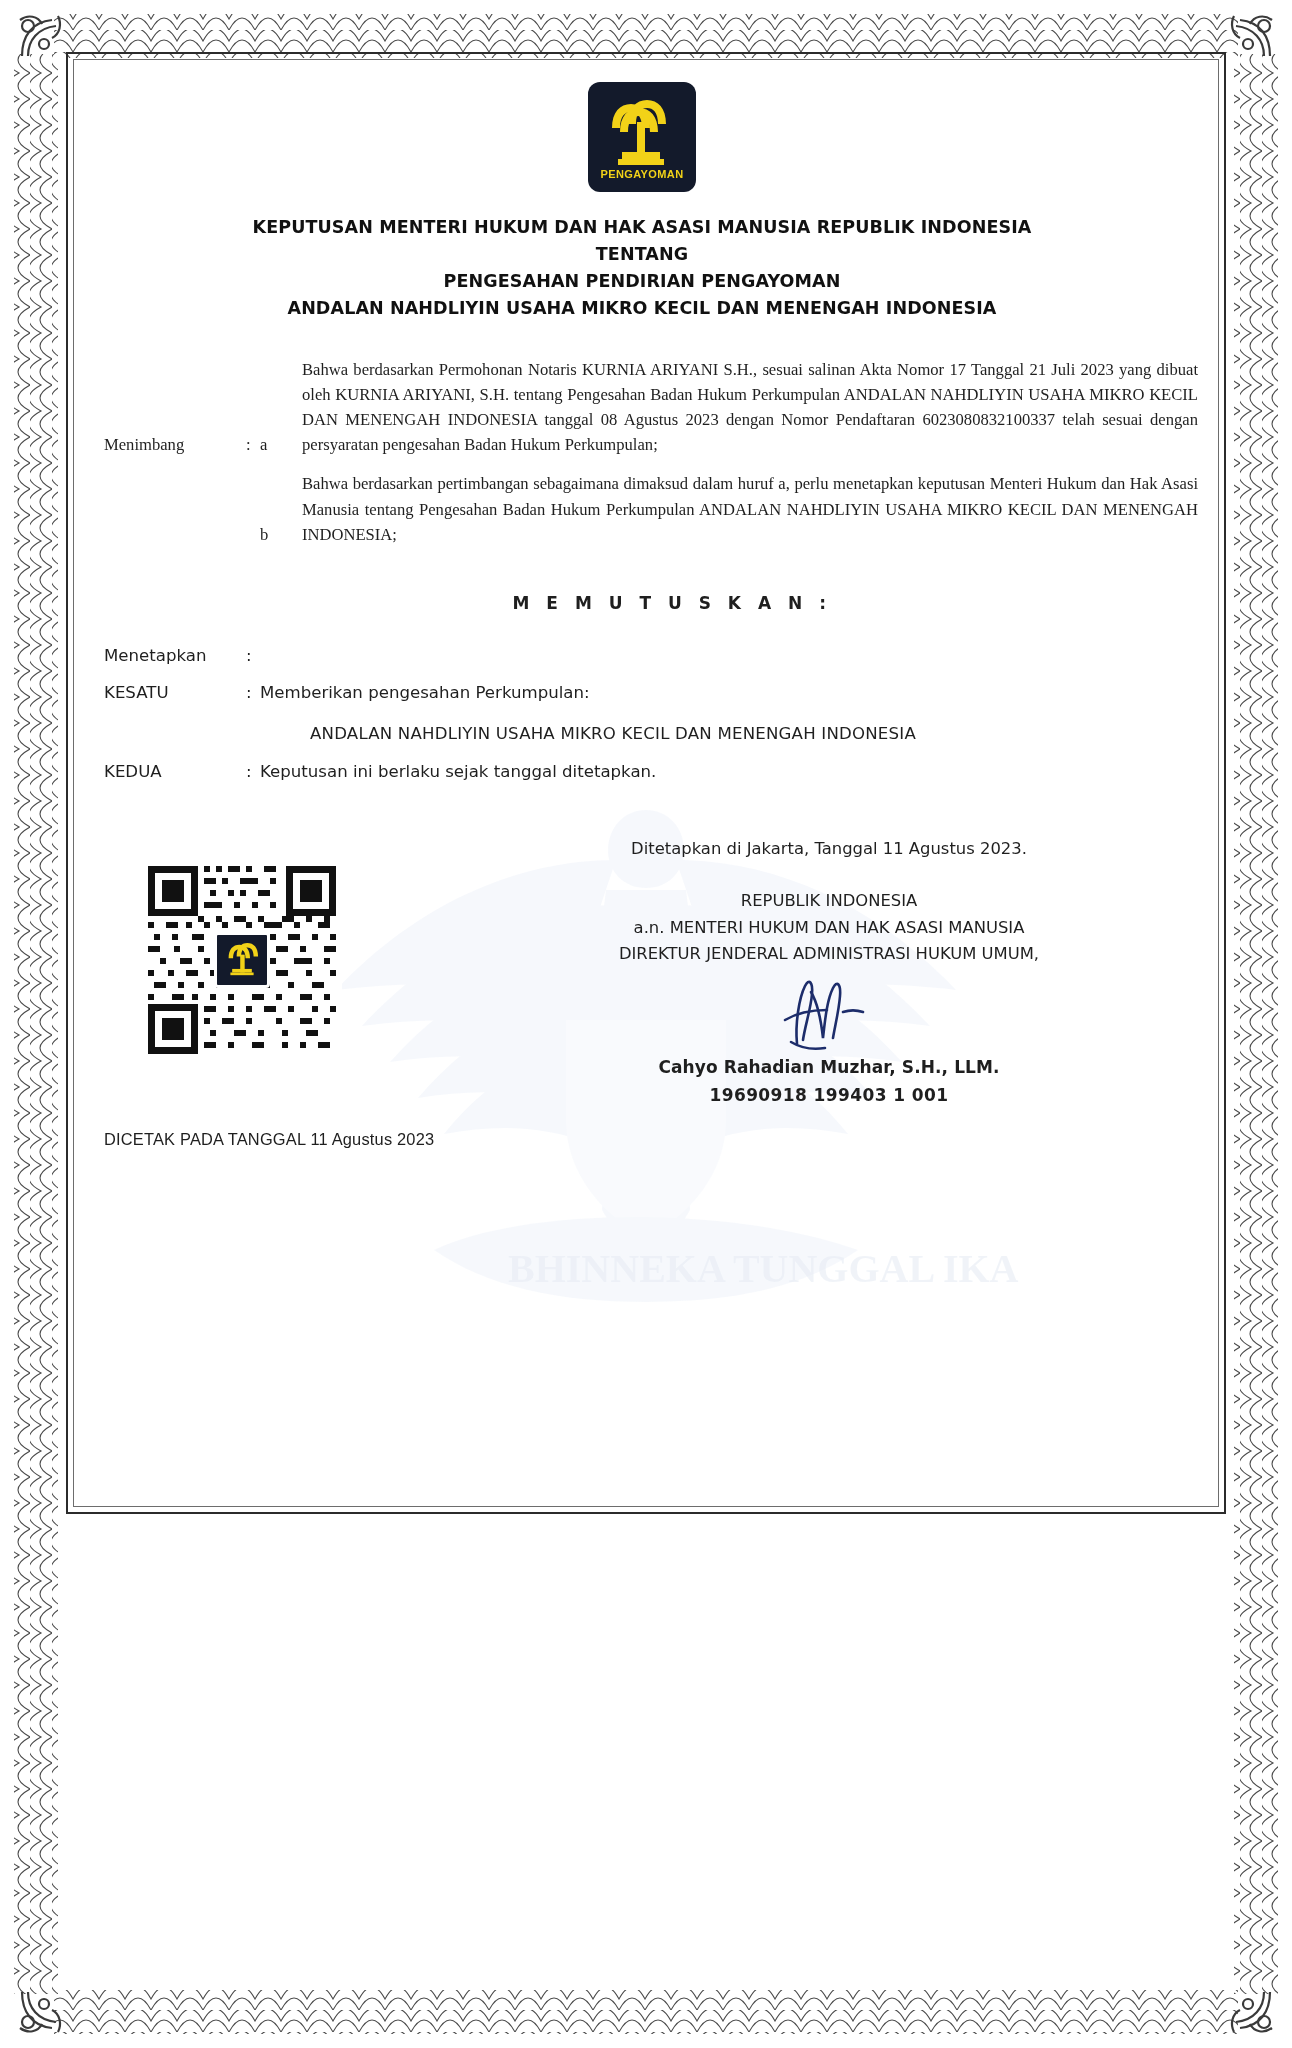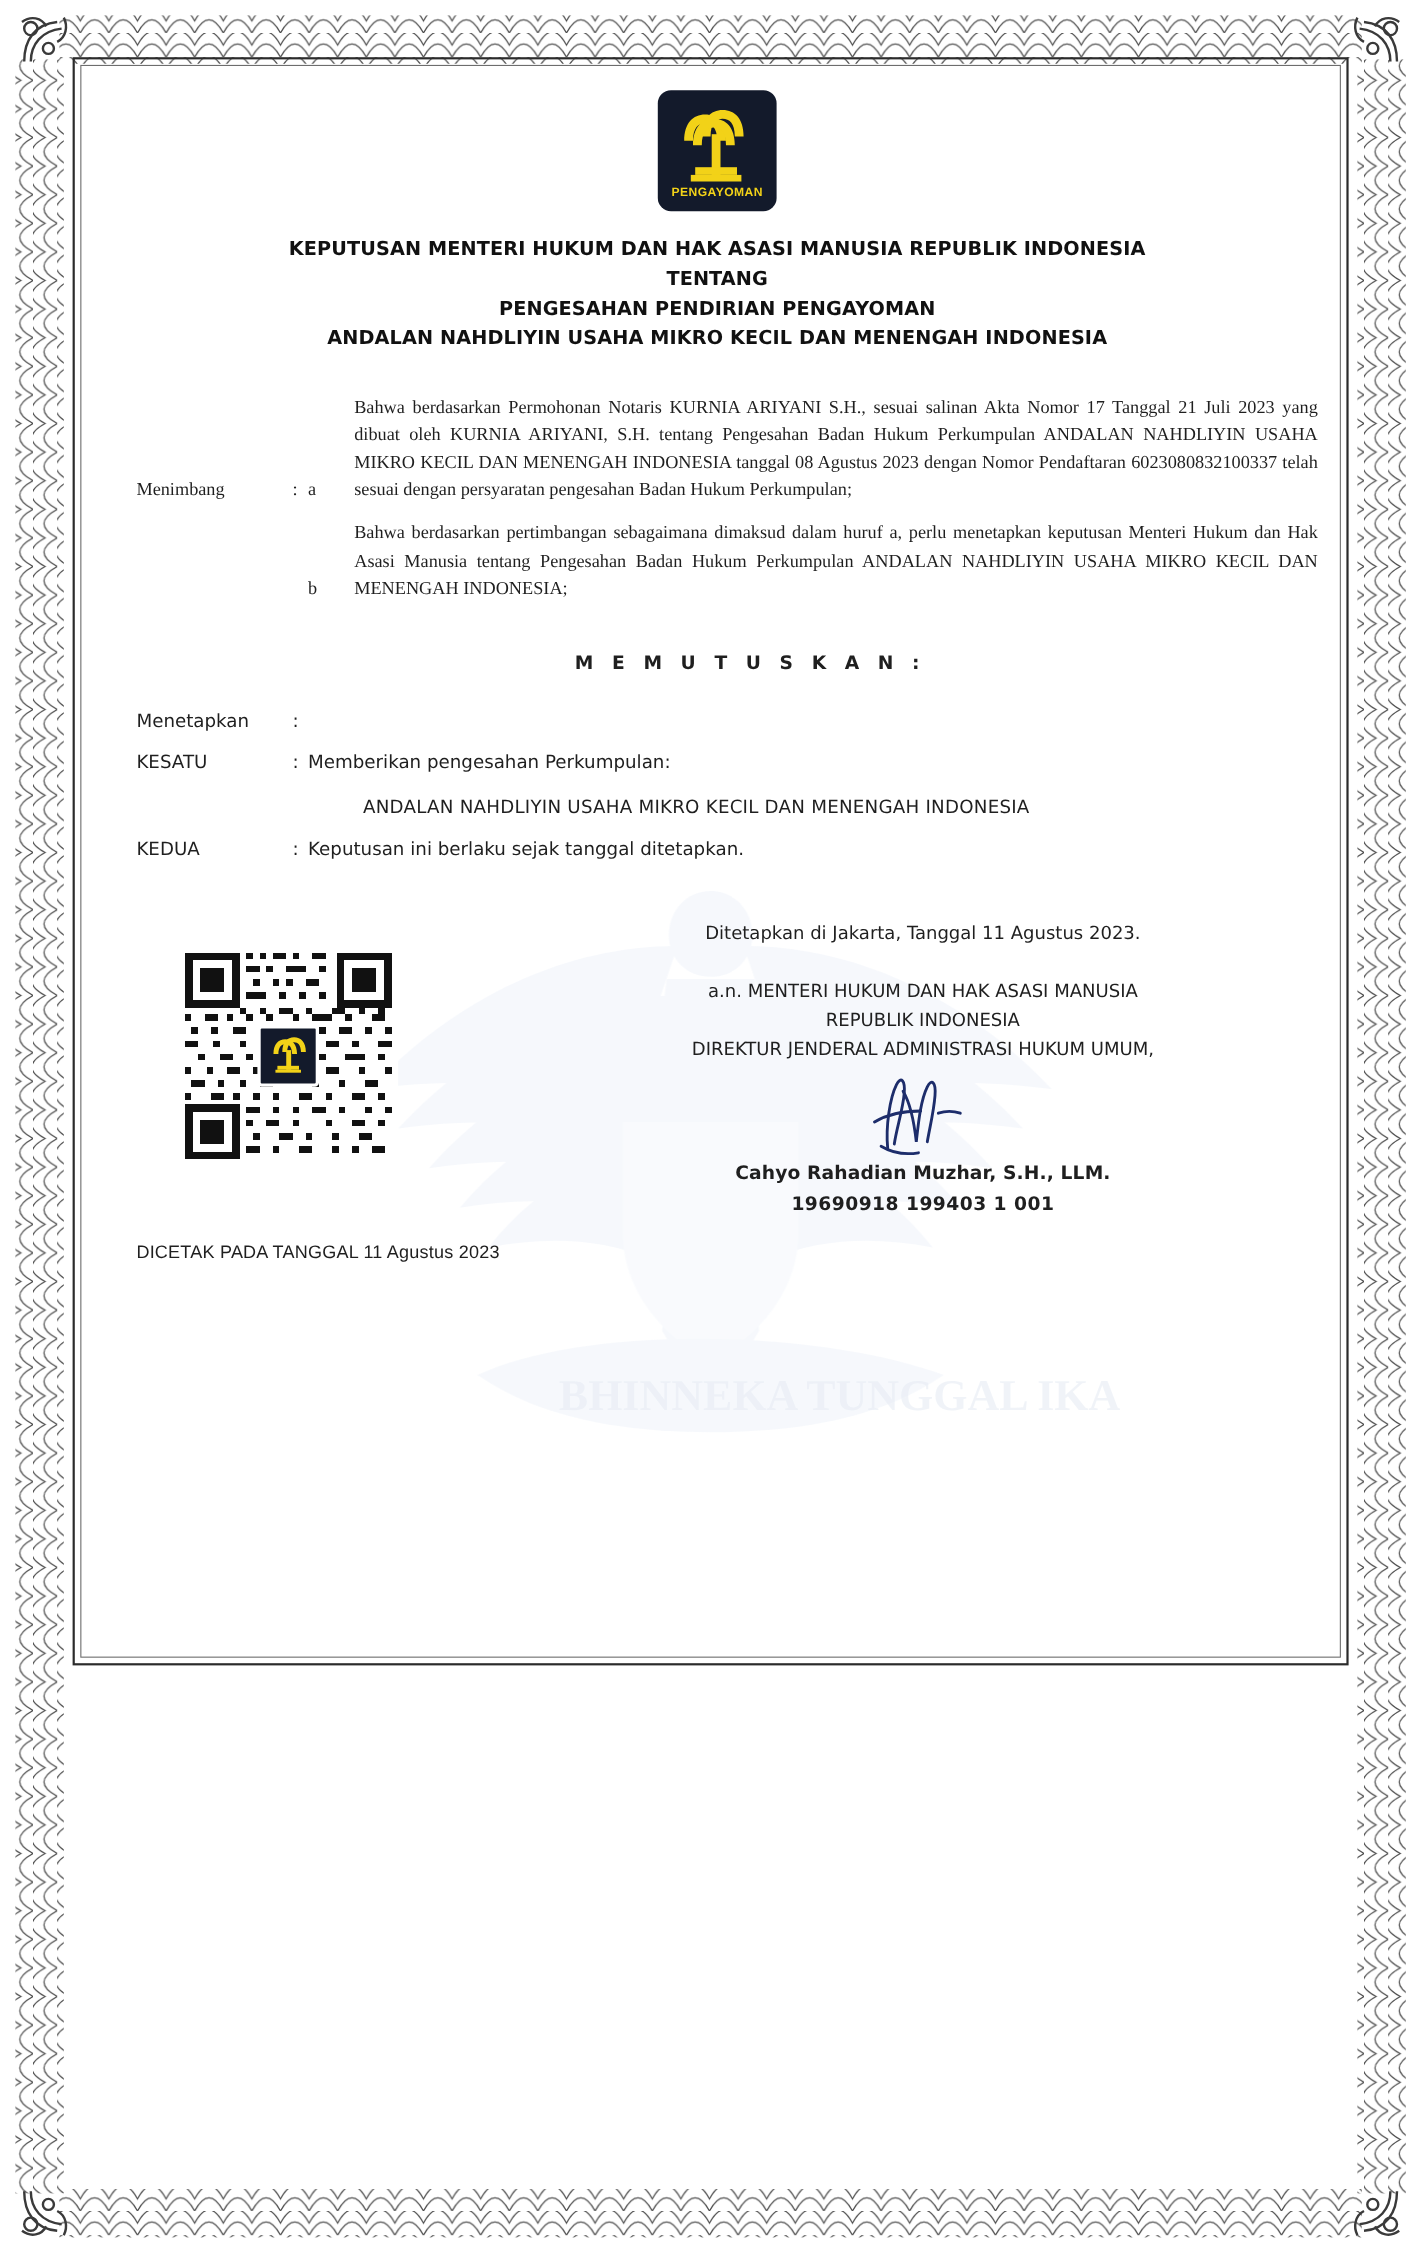--- a/index.html
+++ b/index.html
@@ -62,21 +62,21 @@
     width: 760px; height: 700px;
     opacity: 0.30;
     pointer-events: none;
   }
 
   
   .content {
     position: absolute;
     left: 66px; top: 52px;
     width: 1160px; height: 1462px;
-    padding: 18px 28px 0 40px;
+    padding: 18px 28px 0 20px;
     border-radius: 27px;
   }
 
   
   .logo-wrap {
     display: flex;
     justify-content: center;
     margin-top: 12px;
   }
   .logo {
@@ -539,22 +539,22 @@
                   <rect x="17" y="38" width="22" height="4"></rect>
                   <rect x="15" y="42" width="26" height="3"></rect>
                 </g>
               </svg>
             </div>
           </div>
         </div>
 
         <div class="sign-col">
           <div class="sign-place">Ditetapkan di Jakarta, Tanggal 11 Agustus 2023.</div>
+          <div>REPUBLIK INDONESIA</div>
           <div>a.n. MENTERI HUKUM DAN HAK ASASI MANUSIA</div>
-          <div>REPUBLIK INDONESIA</div>
           <div>DIREKTUR JENDERAL ADMINISTRASI HUKUM UMUM,</div>
 
           <div class="signature-mark">
             <svg viewBox="0 0 180 86" width="180" height="86">
               <g fill="none" stroke="#1d2d6b" stroke-width="2.6" stroke-linecap="round">
                 <path d="M58 76 C56 56 60 30 66 18 C70 10 74 14 73 26 C72 40 66 58 64 72"></path>
                 <path d="M72 24 C78 34 82 52 84 70 C86 52 88 32 94 20 C98 12 102 16 101 28 C100 42 96 58 94 70"></path>
                 <path d="M46 52 C56 46 72 42 88 42"></path>
                 <path d="M104 44 C110 42 118 42 124 44"></path>
                 <path d="M52 74 C62 80 74 82 86 80"></path>

